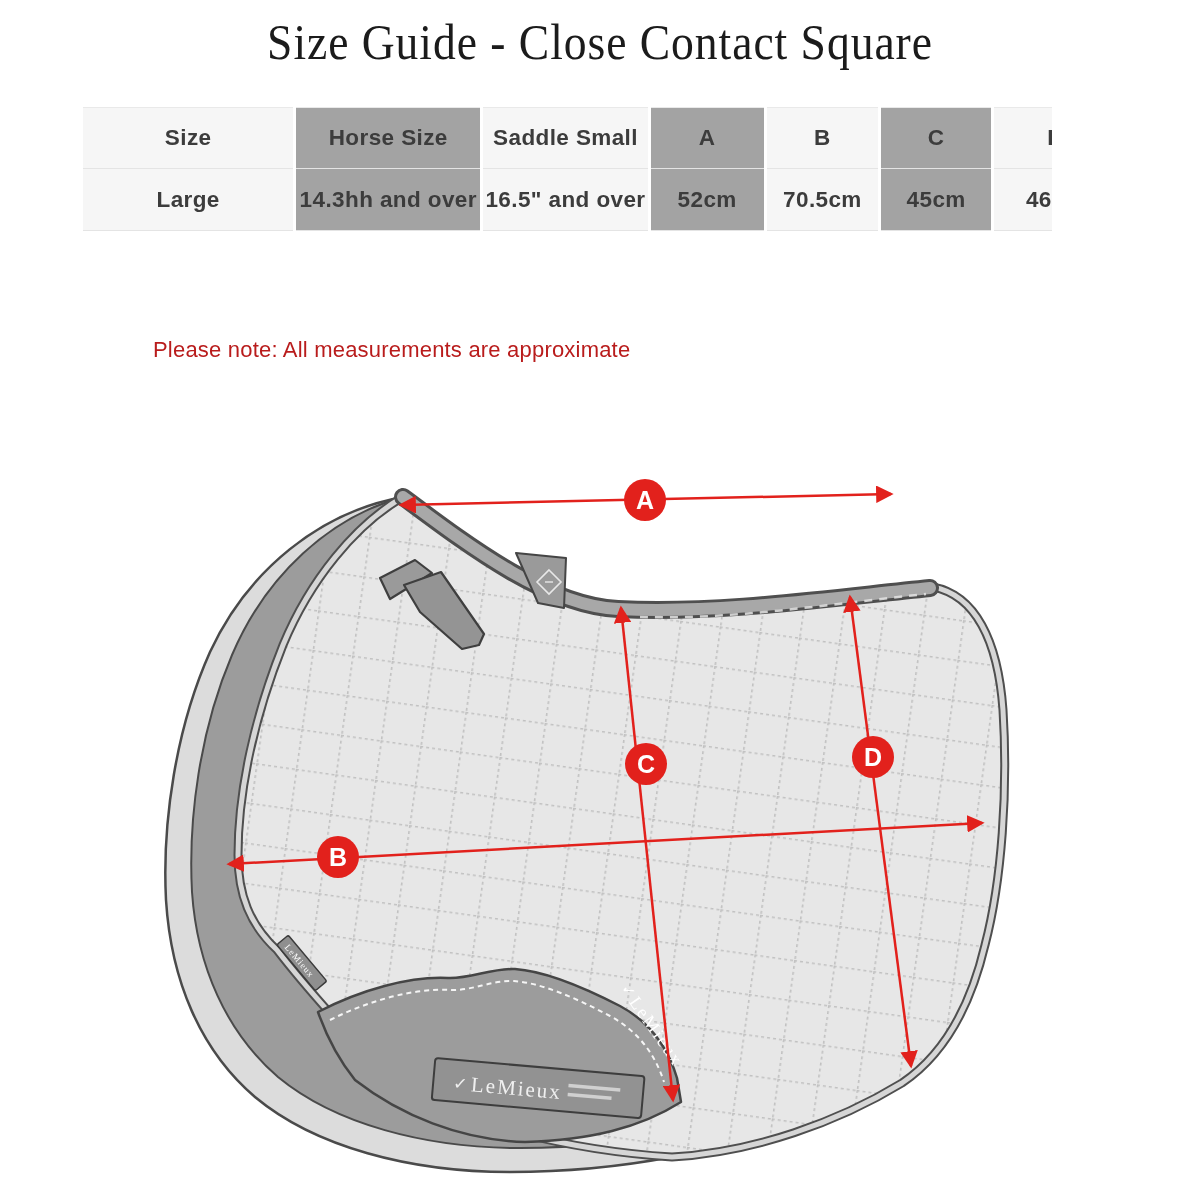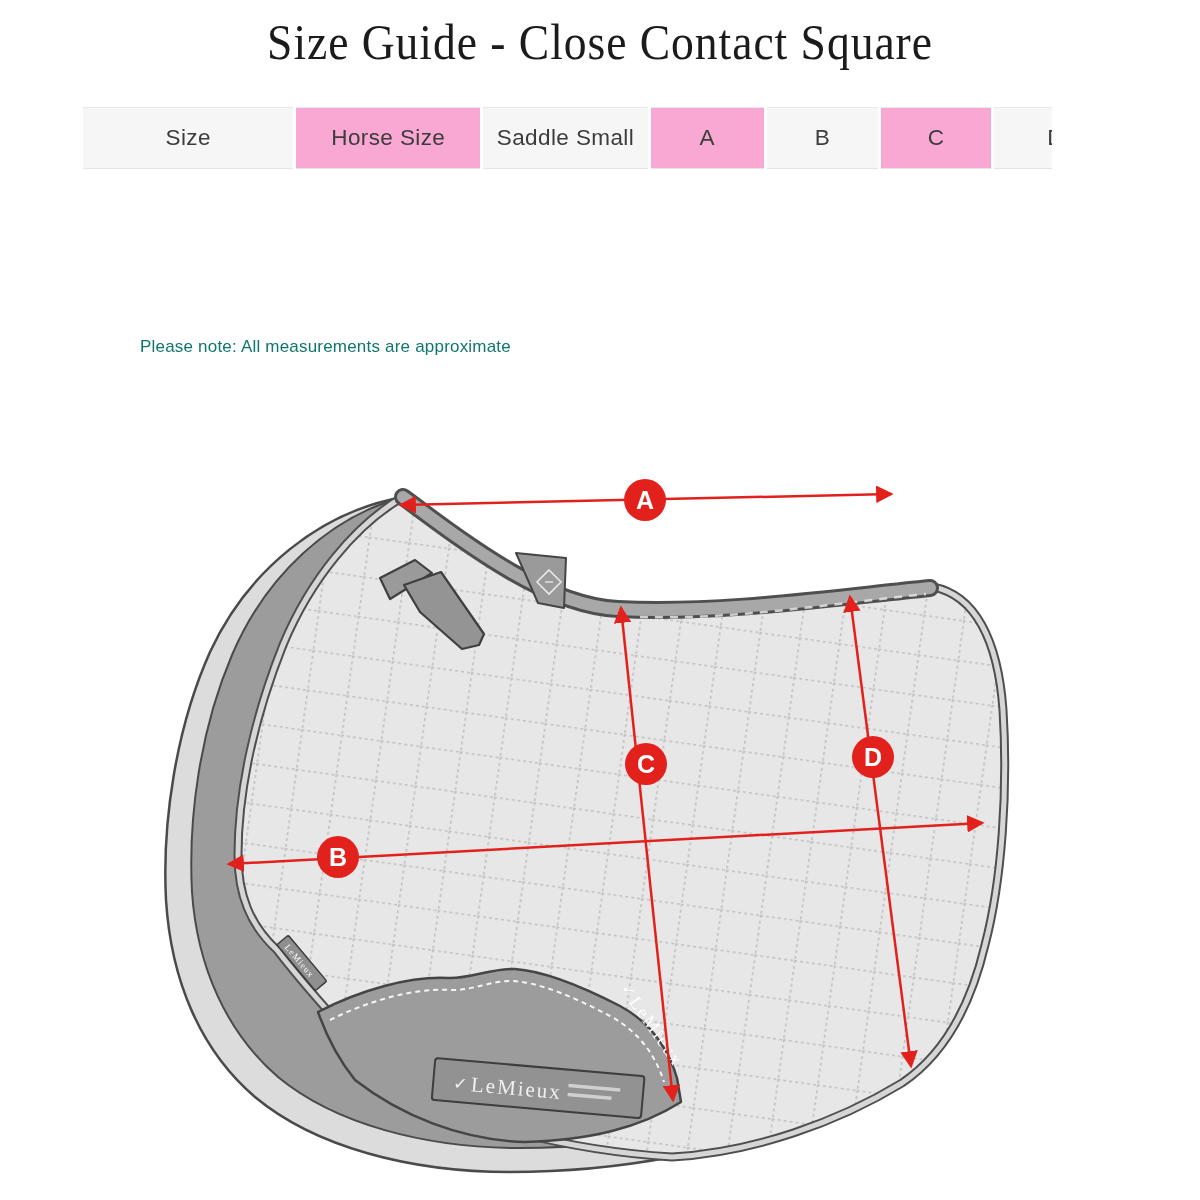--- a/index.html
+++ b/index.html
@@ -8,30 +8,30 @@
 
   
   .title{position:absolute;top:14px;left:0;width:1200px;text-align:center;
          font-family:"Liberation Serif", serif;font-weight:400;color:#1b1b1b;
          font-size:48px;letter-spacing:1px;transform:scale(.95,1.05);margin:0;}
 
   
   .size-table-wrap{position:absolute;left:80px;top:107px;width:1040px;}
   table.size-table{width:100%;border-collapse:separate;border-spacing:3px 0;}
   table.size-table td,table.size-table th{
-      text-align:center;vertical-align:middle;font-weight:400;
+      text-align:center;vertical-align:middle;font-weight:700;
       font-size:22.5px;letter-spacing:.4px;color:#3c3c3c;
       border-bottom:1px solid #e4e4e4;padding:0;}
   table.size-table thead th{height:60px;border-top:1px solid #e9e9e9;}
   table.size-table tbody td{height:61px;}
   .col-shade{background:#f6f6f6;}
-  .col-plain{background:#f9a8d4;margin-left:36px;}
+  .col-plain{background:#a3a3a3;margin-left:36px;}
 
   
-  .note{position:absolute;left:140px;top:337px;font-size:17px;letter-spacing:.2px;color:#0f766e;}
+  .note{position:absolute;left:153px;top:337px;font-size:22px;letter-spacing:.2px;color:#b91c1c;}
 
   
   .diagram{position:absolute;left:0;top:0;width:1200px;height:1200px;}
 </style>
 </head>
 <body>
 
 <div class="canvas">
 
   <h1 class="title">Size Guide - Close Contact Square</h1>
@@ -52,20 +52,29 @@
           <th class="col-shade">Size</th>
           <th class="col-plain">Horse Size</th>
           <th class="col-shade">Saddle Small</th>
           <th class="col-plain">A</th>
           <th class="col-shade">B</th>
           <th class="col-plain">C</th>
           <th class="col-shade">D</th>
         </tr>
       </thead>
       <tbody>
+        <tr>
+          <td class="col-shade">Large</td>
+          <td class="col-plain">14.3hh and over</td>
+          <td class="col-shade">16.5" and over</td>
+          <td class="col-plain">52cm</td>
+          <td class="col-shade">70.5cm</td>
+          <td class="col-plain">45cm</td>
+          <td class="col-shade">46cm</td>
+        </tr>
       </tbody>
     </table>
   </div>
 
   <div class="note">Please note: All measurements are approximate</div>
 
   <svg class="diagram" viewBox="0 0 1200 1200" xmlns="http://www.w3.org/2000/svg">
     <defs>
       <pattern id="quilt" width="40" height="40" patternUnits="userSpaceOnUse" patternTransform="rotate(8)">
         <rect width="40" height="40" fill="#e7e7e7"></rect>

